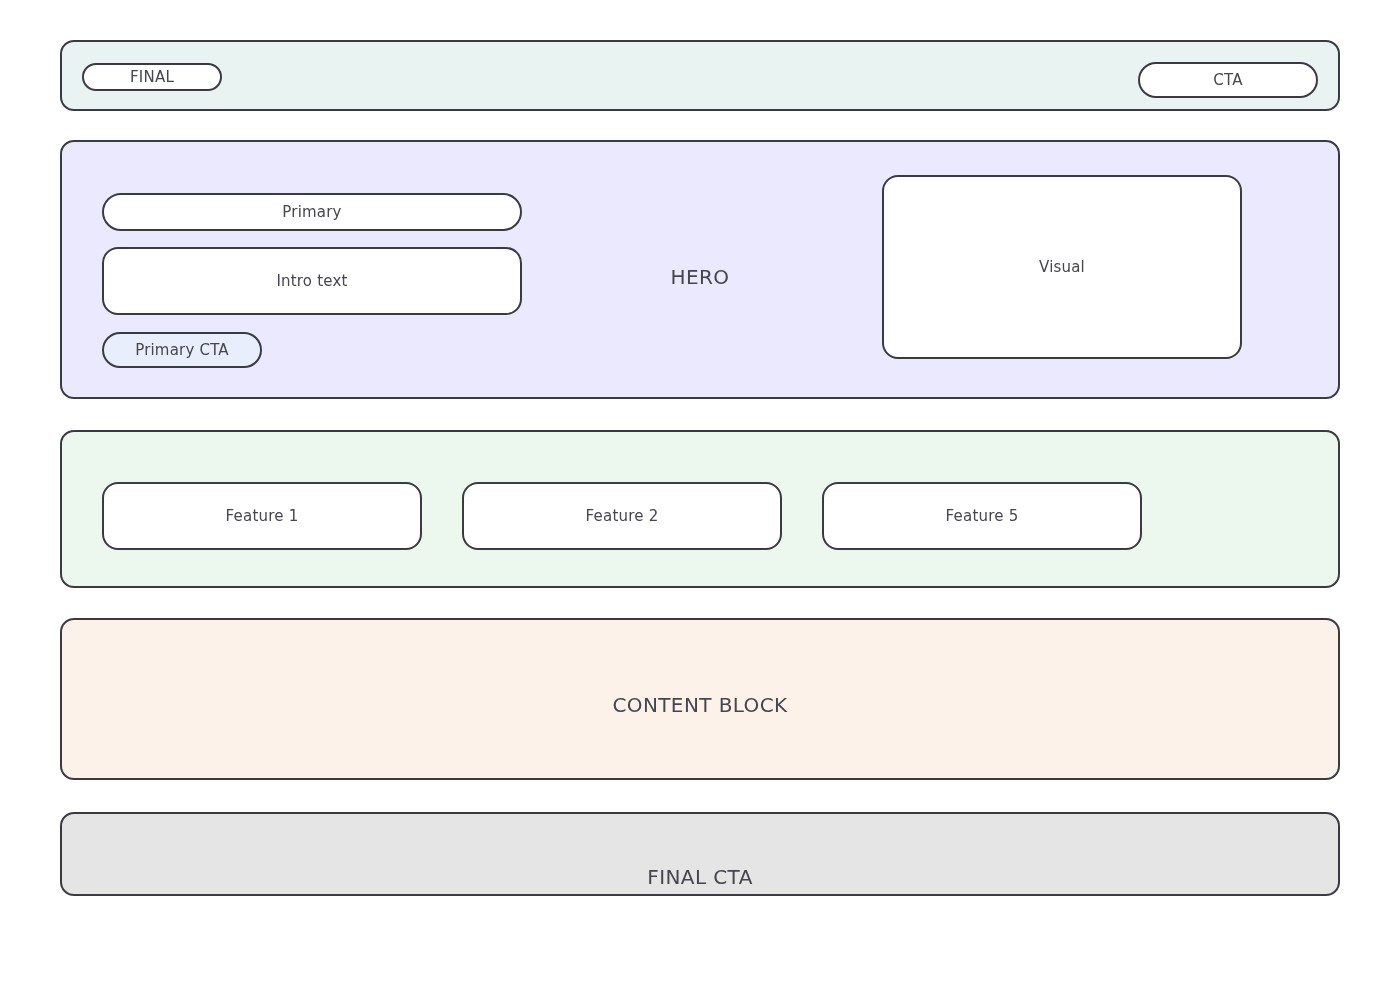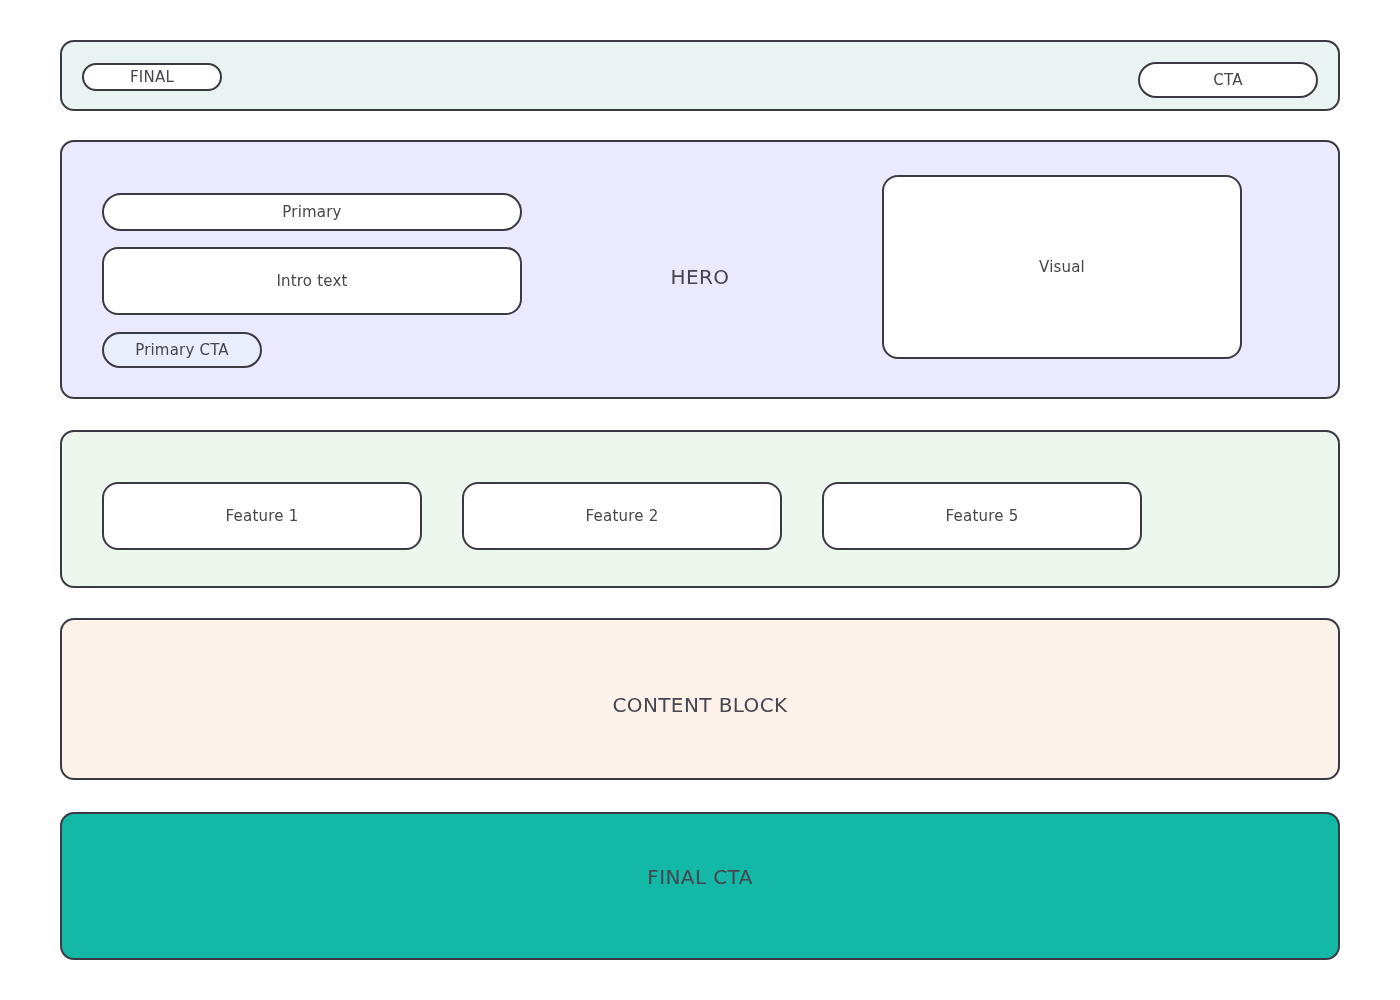--- a/index.html
+++ b/index.html
@@ -115,22 +115,22 @@
     left: 60px; top: 618px;
     width: 1280px; height: 162px;
     background: #fdf2e9;
     padding-left: 13px;
   }
   #content-block-label { top: 73px; }
 
   
   #final-cta {
     left: 60px; top: 812px;
-    width: 1280px; height: 148px;
-    background: #14b8a6;
+    width: 1280px; height: 84px;
+    background: #e5e5e5;
   }
   #final-cta-label { top: 51px; }
 </style>
 </head>
 <body>
 
 <div id="canvas">
 
   <div class="section" id="header">
     <div class="box pill" id="logo-pill">

